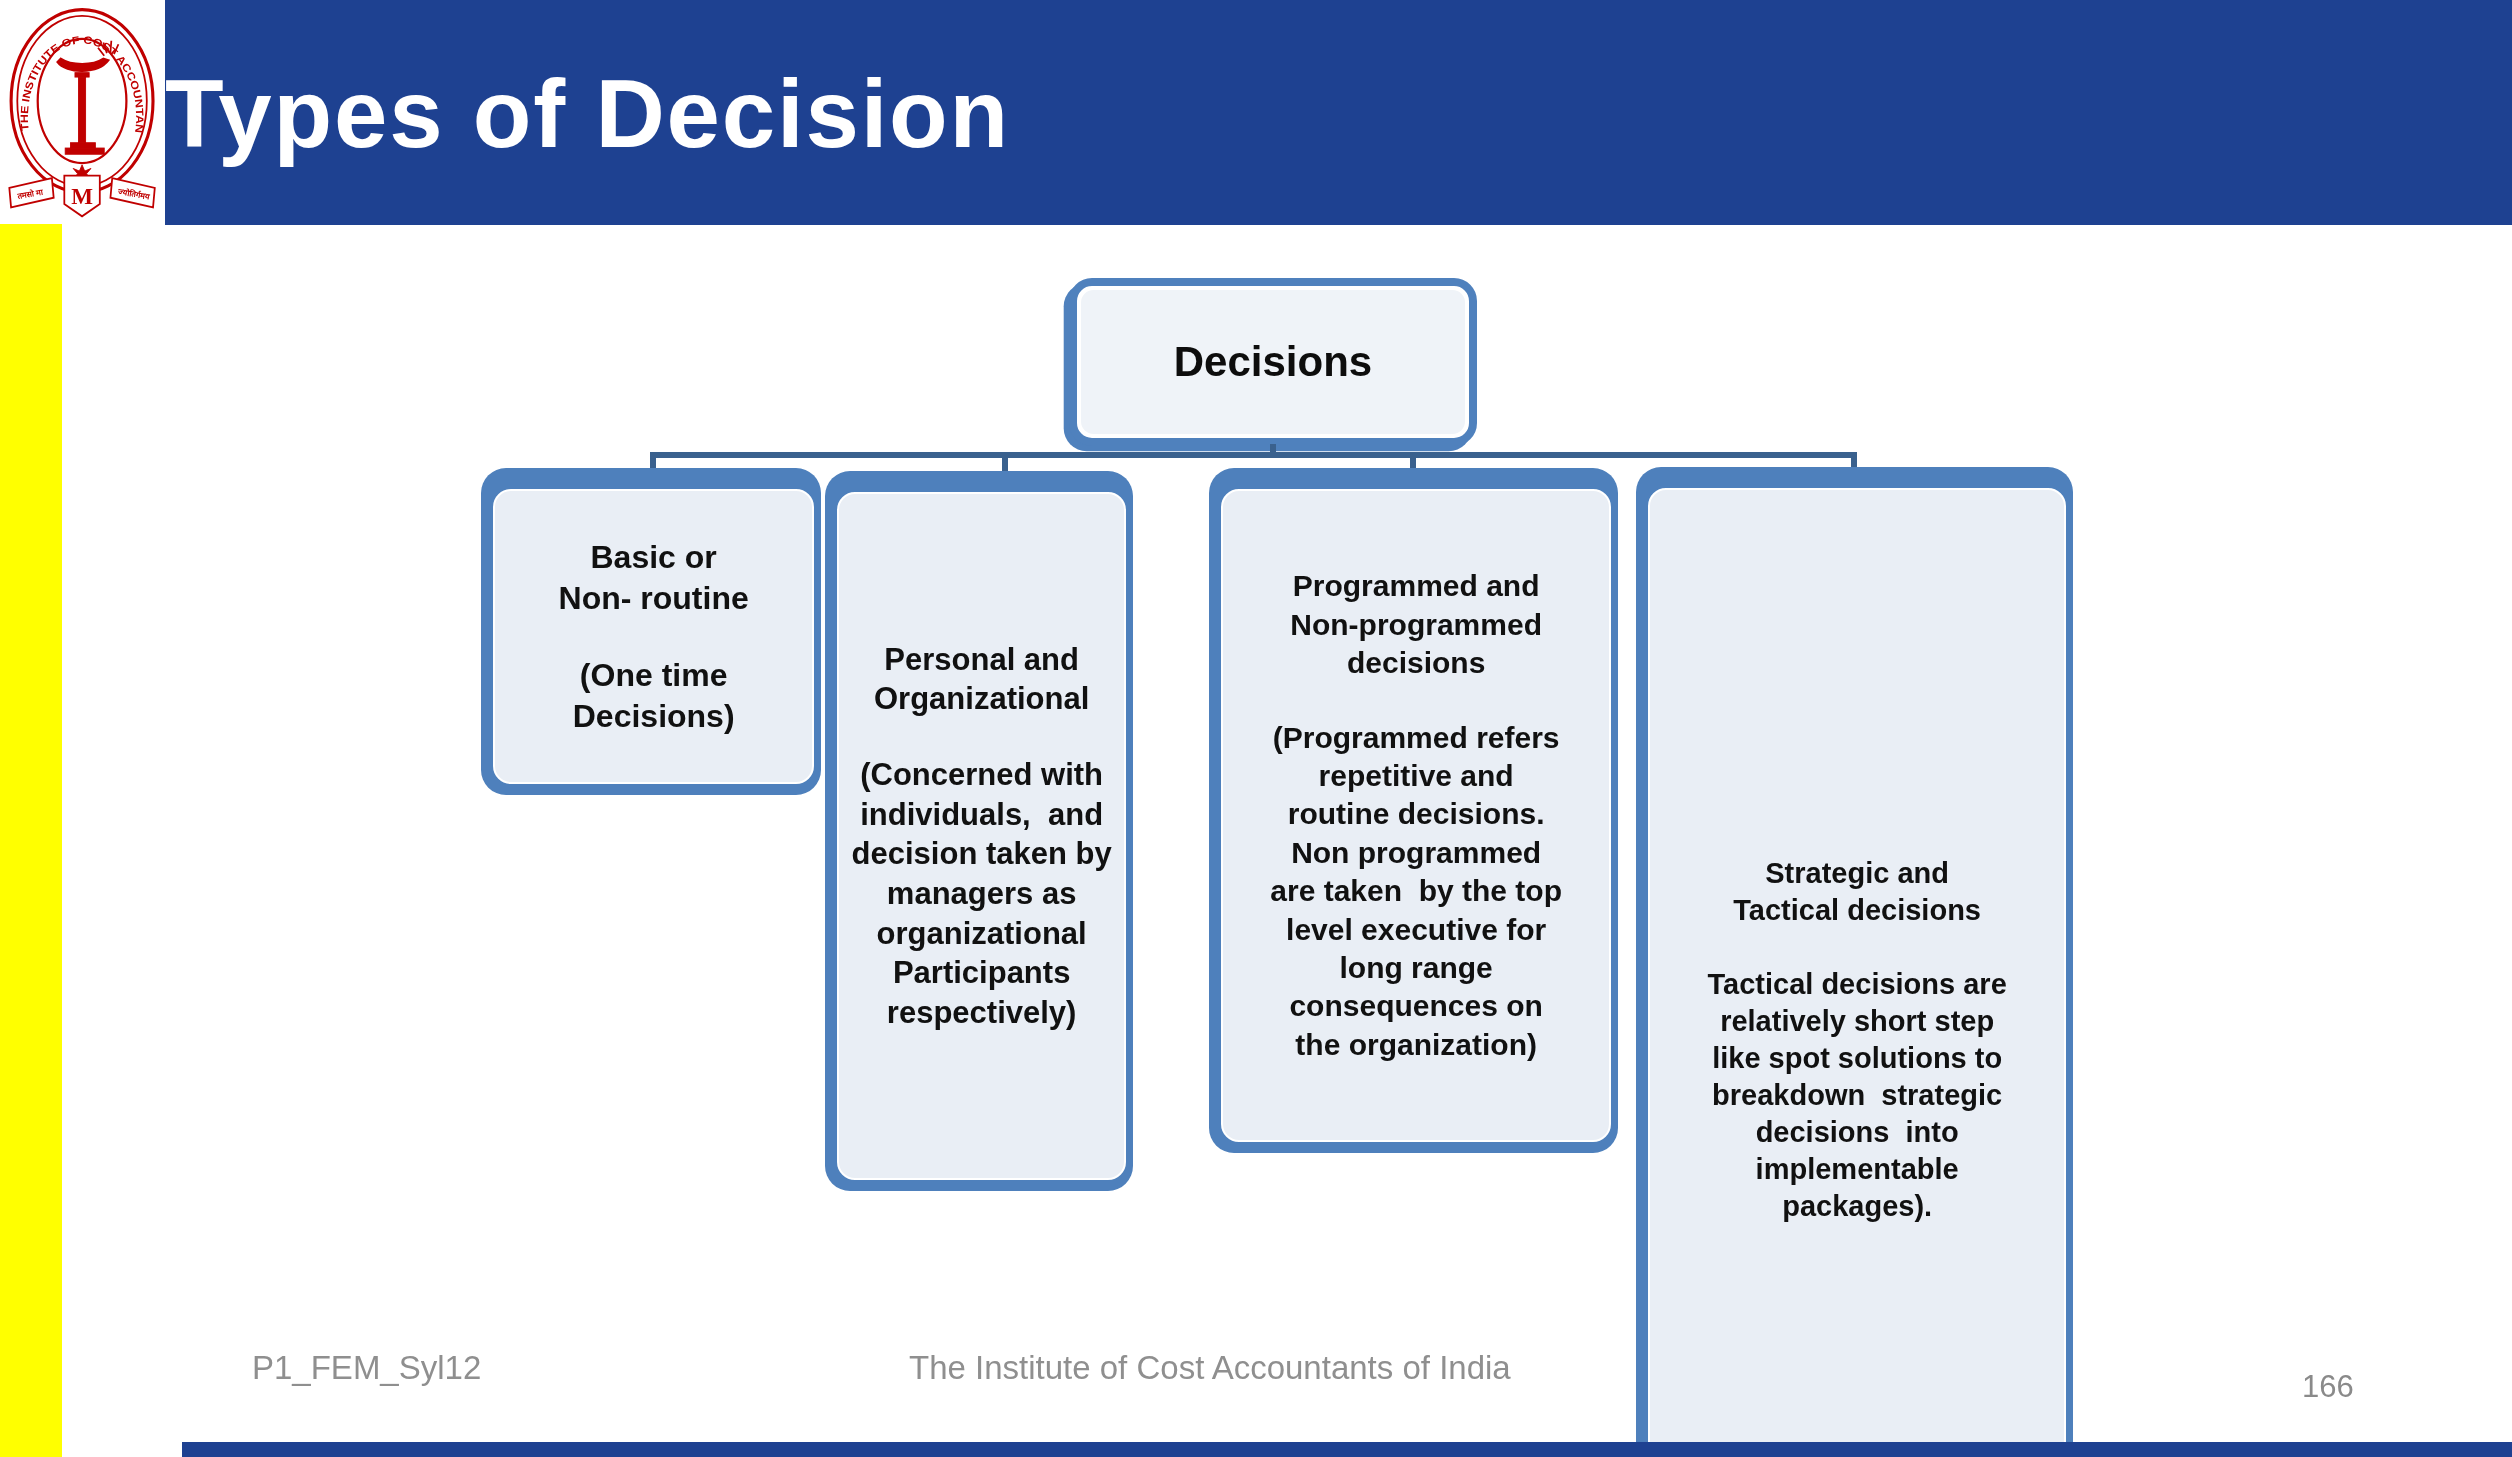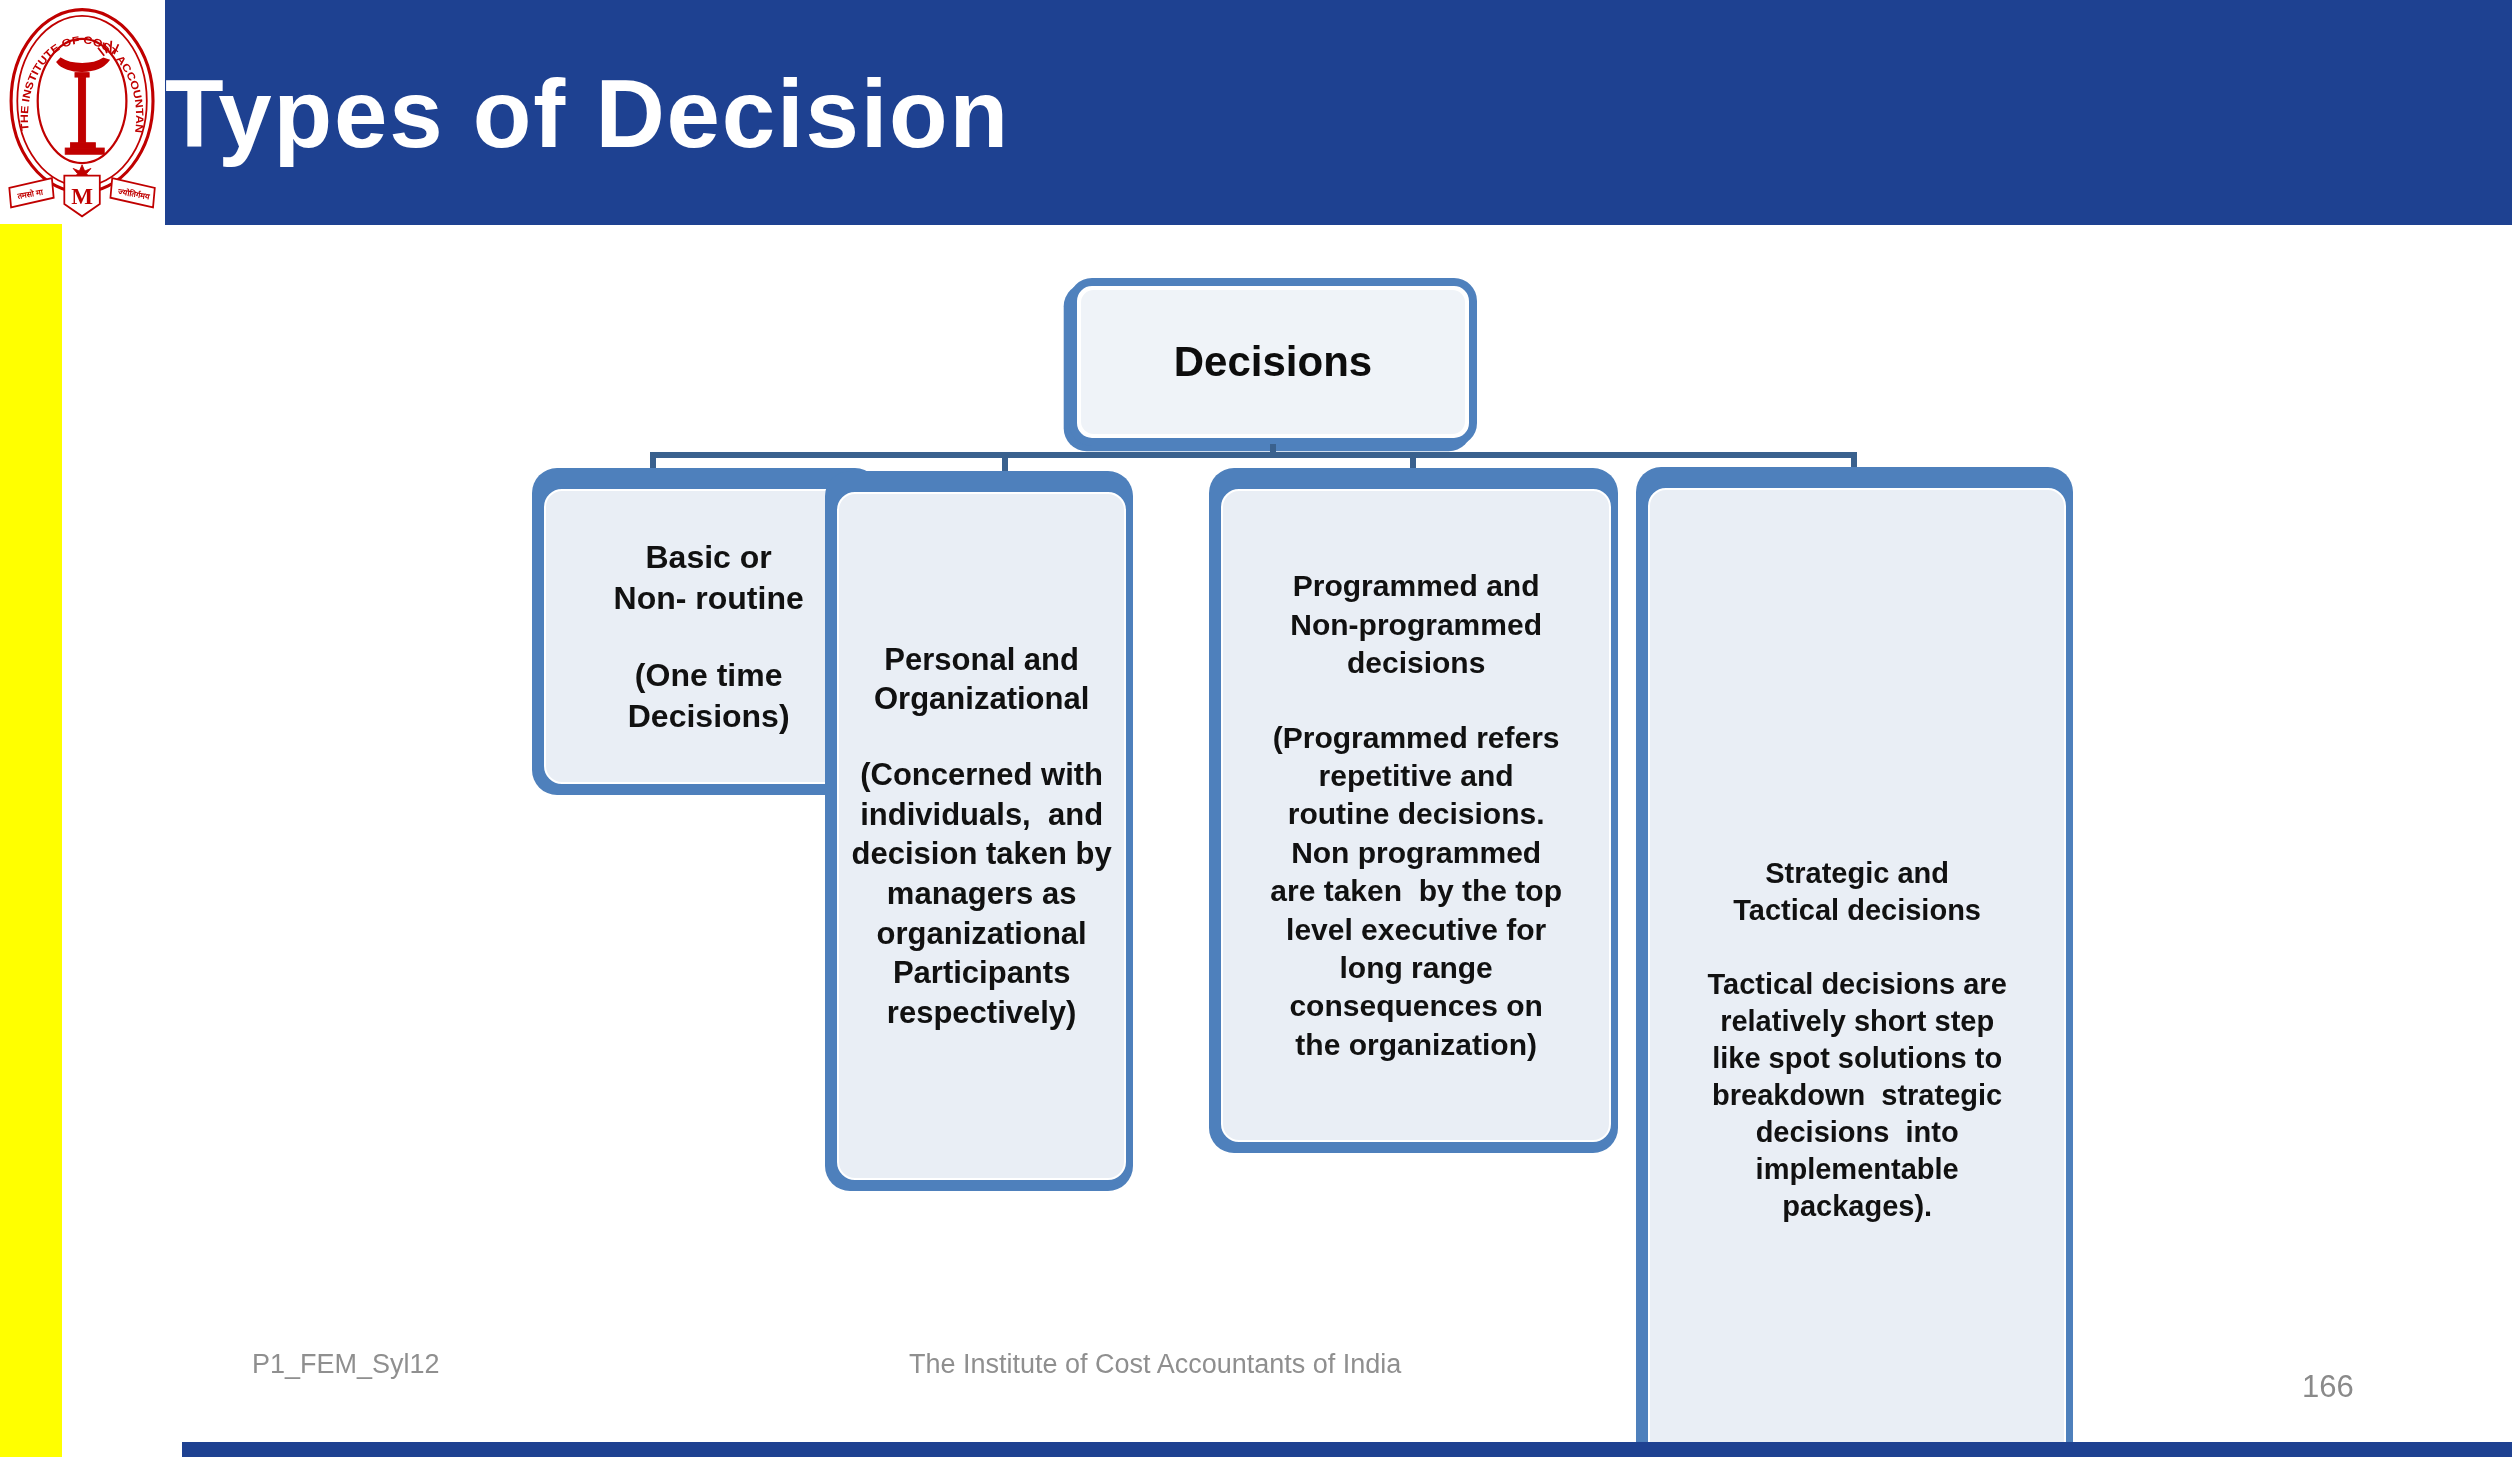--- a/index.html
+++ b/index.html
@@ -36,21 +36,21 @@
     background:#E9EEF5;border:2.7px solid #ffffff;border-radius:18px;
     display:flex;align-items:center;justify-content:center;overflow:hidden;
   }
   .node-text{display:flex;flex-direction:column;gap:36px;width:100%;padding:0 5.3px;box-sizing:border-box;}
   .node-para{
     margin:0;white-space:pre-wrap;text-align:center;font-weight:bold;
     color:#111111;line-height:1.28;
   }
   .fs36{font-size:32px;} .fs35{font-size:31px;} .fs34{font-size:30px;} .fs33{font-size:29px;}
   
-  .footer-text{position:absolute;color:#8F8F8F;font-size:27px;white-space:nowrap;}
+  .footer-text{position:absolute;color:#8F8F8F;font-size:33px;white-space:nowrap;}
   .footer-left{left:252px;top:1349px;}
   .footer-center{left:909px;top:1349px;}
   .footer-page{left:2302px;top:1369px;font-size:31px;color:#8A8A8A;}
 </style>
 </head>
 <body>
 
 <div class="header-band"></div>
 <div class="page-title">Types of Decision</div>
 
@@ -94,21 +94,21 @@
     <div class="root-inner">Decisions</div>
   </div>
 
   <div class="connector" style="left:1270px;top:444px;width:6.2px;height:9px;"></div>
   <div class="connector" style="left:650px;top:452px;width:1207px;height:6.2px;"></div>
   <div class="connector" style="left:650px;top:458px;width:6.2px;height:14.2px;"></div>
   <div class="connector" style="left:1002px;top:458px;width:6.2px;height:17px;"></div>
   <div class="connector" style="left:1410px;top:458px;width:6.2px;height:14.2px;"></div>
   <div class="connector" style="left:1851px;top:458px;width:6.2px;height:12.4px;"></div>
 
-  <div class="node" style="left:532px;top:468px;width:340px;height:327px;padding-left:8px;">
+  <div class="node" style="left:481px;top:468px;width:340px;height:327px;">
     <div class="node-inner">
       <div class="node-text fs36">
         <p class="node-para">Basic or
 Non- routine</p>
         <p class="node-para">(One time
 Decisions)</p>
       </div>
     </div>
   </div>
 

